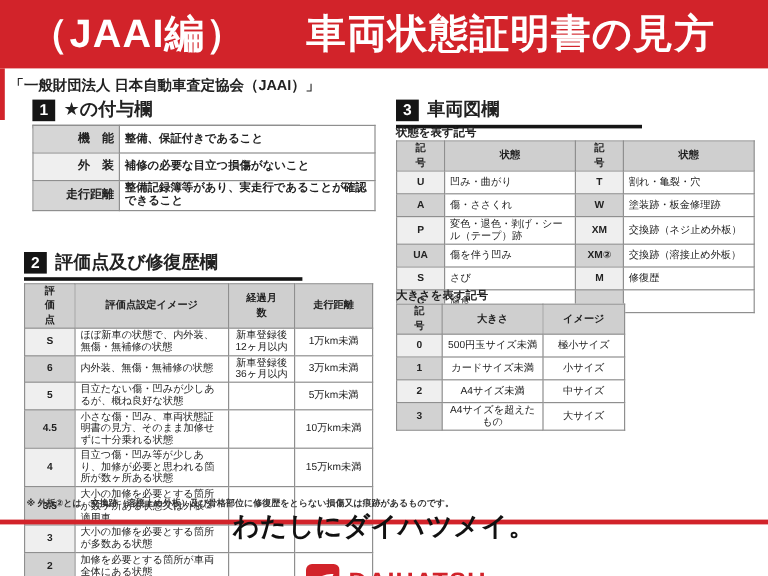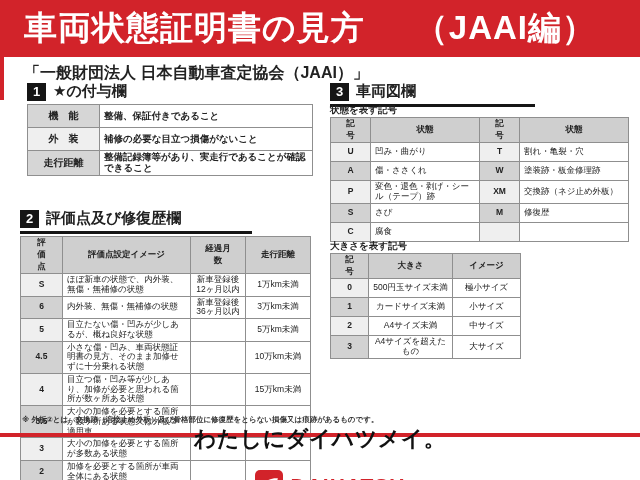--- a/index.html
+++ b/index.html
@@ -9,21 +9,21 @@
     font-family:"Liberation Sans","DejaVu Sans",sans-serif;
   }
   
   .banner{
     position:absolute;top:0;left:0;width:640px;height:57px;background:#d2232a;
     display:flex;align-items:center;justify-content:space-between;
     padding:0 44px 0 24px;box-sizing:border-box;
   }
   .banner-text{color:#fff;font-size:33px;font-weight:bold;letter-spacing:1px;white-space:nowrap;}
   .left-stripe{position:absolute;top:57px;left:0;width:4px;height:43px;background:#d2232a;}
-  .subtitle{position:absolute;top:63px;left:24px;font-size:16px;font-weight:bold;}
+  .subtitle{position:absolute;top:63px;left:8px;font-size:12px;font-weight:bold;}
 
   
   .sec-head{position:absolute;display:flex;align-items:center;gap:7px;
     border-bottom:3px solid #151515;padding-bottom:3px;box-sizing:border-box;}
   .sec-num{background:#151515;color:#fff;width:19px;height:18px;flex:0 0 19px;
     display:flex;align-items:center;justify-content:center;font-weight:bold;font-size:13px;}
   .sec-title{font-size:15px;font-weight:bold;white-space:nowrap;}
 
   #sec1-head{top:82px;left:27px;width:223px;}
   #sec2-head{top:209px;left:20px;width:232px;}
@@ -31,21 +31,21 @@
 
   
   table{border-collapse:collapse;table-layout:fixed;position:absolute;background:#fff;}
   td,th{border:1px solid #8f8f8f;overflow:hidden;}
   th{background:#cfcfcf;font-size:8.5px;font-weight:bold;text-align:center;height:13px;padding:0 14px;}
   td{font-size:8.5px;line-height:1.15;padding:1px 4px;vertical-align:middle;}
 
   
   .t1{top:104px;left:27px;width:285px;border:1px solid #777;}
   .t1 td{height:20px;font-weight:bold;}
-  .t1 .lab{text-align:center;font-size:10px;margin-top:28px;}
+  .t1 .lab{text-align:right;font-size:10px;margin-top:28px;}
   .t1 .val{font-size:9.5px;margin-left:36px;}
   .t1 tr:nth-child(odd) .lab{background:#d6d6d6;}
   .t1 tr:nth-child(even) .lab{background:#efefef;}
 
   
   .t2{top:236px;left:20px;width:290px;border:1px solid #777;}
   .t2 td{height:12px;}
   .t2 .sc{text-align:center;font-weight:bold;}
   .t2 .mo,.t2 .di{text-align:center;}
   .t2 tbody tr:nth-child(odd) .sc{background:#efefef;}
@@ -77,22 +77,22 @@
   .footer{position:absolute;top:441px;left:0;width:640px;height:39px;
     display:flex;align-items:center;justify-content:center;gap:16px;flex-direction:column;}
   .slogan{font-size:22px;font-weight:bold;letter-spacing:0.5px;color:#111;white-space:nowrap;}
   .dlogo{display:flex;align-items:flex-end;gap:8px;padding-left:20px;}
   .dword{color:#d2232a;font-size:21px;font-weight:bold;letter-spacing:1px;white-space:nowrap;}
 </style>
 </head>
 <body>
 
 <div class="banner">
+  <span class="banner-text">（JAAI編）</span>
   <span class="banner-text">車両状態証明書の見方</span>
-  <span class="banner-text">（JAAI編）</span>
 </div>
 <div class="left-stripe"></div>
 <div class="subtitle">「一般財団法人 日本自動車査定協会（JAAI）」</div>
 
 <div class="sec-head" id="sec1-head">
   <span class="sec-num">1</span>
   <span class="sec-title">★の付与欄</span>
 </div>
 <table class="t1">
   <colgroup>
@@ -229,20 +229,26 @@
         <td class="sym">W</td>
         <td class="st">塗装跡・板金修理跡</td>
       </tr>
       <tr>
         <td class="sym">P</td>
         <td class="st">変色・退色・剥げ・シール（テープ）跡</td>
         <td class="sym">XM</td>
         <td class="st">交換跡（ネジ止め外板）</td>
       </tr>
       <tr>
+        <td class="sym">UA</td>
+        <td class="st">傷を伴う凹み</td>
+        <td class="sym">XM②</td>
+        <td class="st">交換跡（溶接止め外板）</td>
+      </tr>
+      <tr>
         <td class="sym">S</td>
         <td class="st">さび</td>
         <td class="sym">M</td>
         <td class="st">修復歴</td>
       </tr>
       <tr>
         <td class="sym">C</td>
         <td class="st">腐食</td>
         <td class="sym"></td>
         <td class="st"></td>

